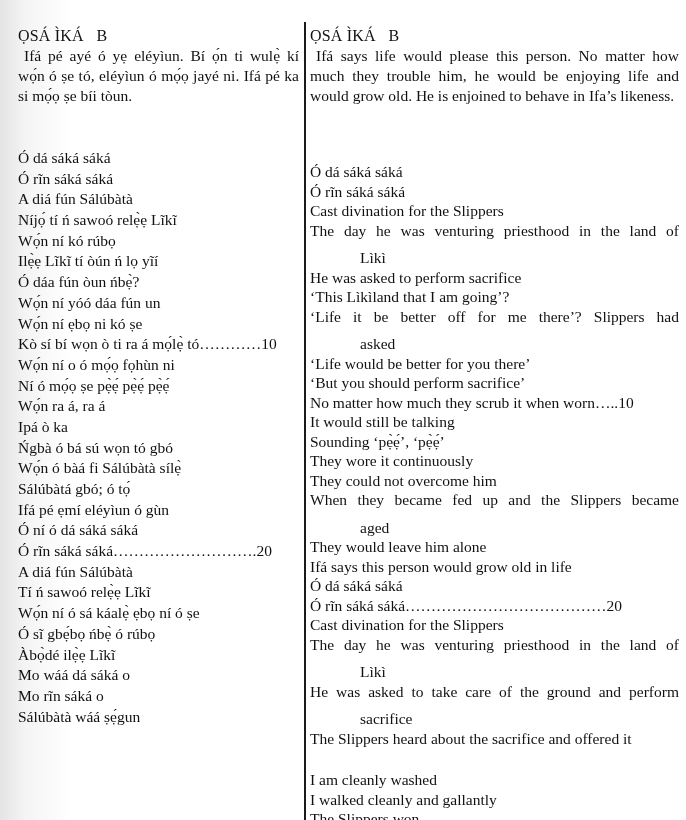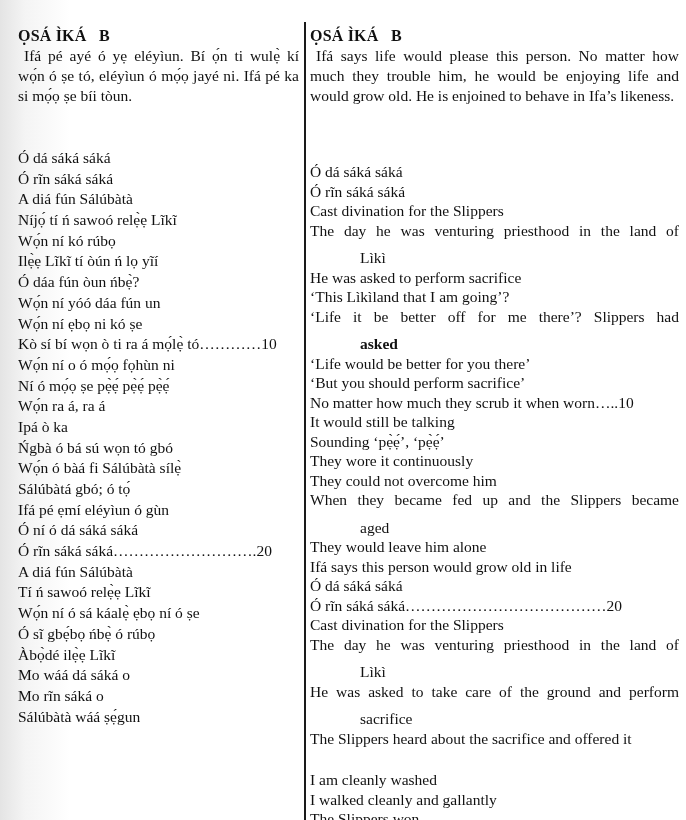--- a/index.html
+++ b/index.html
@@ -34,21 +34,21 @@
   }
   .col-left {
     left: 18px;
     width: 281px;
   }
   .col-right {
     left: 310px;
     width: 369px;
   }
   .heading {
-    font-weight: bold;
+    font-weight: normal;
     font-size: 16px;
     line-height: 20px;
     letter-spacing: 0.2px;
     white-space: pre;
   }
   .summary {
     font-size: 15.5px;
     line-height: 20px;
     text-align: justify;
     text-indent: 6px;
@@ -148,21 +148,21 @@
         <li style="text-indent: 0px; padding-left: 0px;">Ó rĩn sáká sáká</li>
         <li style="text-indent: 0px; padding-left: 0px;">Cast divination for the Slippers</li>
         <li class="wrap" style="text-indent: 0px; padding-left: 0px;">
           <span class="first">The day he was venturing priesthood in the land of</span>
           <span class="rest" style="padding-left: 50px; text-indent: 0px;">Lìkì</span>
         </li>
         <li style="text-indent: 0px; padding-left: 0px;">He was asked to perform sacrifice</li>
         <li style="text-indent: 0px; padding-left: 0px;">‘This Lìkìland that I am going’?</li>
         <li class="wrap" style="text-indent: 0px; padding-left: 0px;">
           <span class="first">‘Life it be better off for me there’? Slippers had</span>
-          <span class="rest" style="padding-left: 50px; text-indent: 0px; font-weight: bold;">asked</span>
+          <span class="rest" style="padding-left: 50px; text-indent: 0px;">asked</span>
         </li>
         <li style="text-indent: 0px; padding-left: 0px;">‘Life would be better for you there’</li>
         <li style="text-indent: 0px; padding-left: 0px;">‘But you should perform sacrifice’</li>
         <li style="text-indent: 0px; padding-left: 0px;">No matter how much they scrub it when worn…..10</li>
         <li style="text-indent: 0px; padding-left: 0px;">It would still be talking</li>
         <li style="text-indent: 0px; padding-left: 0px;">Sounding ‘pẹ̀ẹ́’, ‘pẹ̀ẹ́’</li>
         <li style="text-indent: 0px; padding-left: 0px;">They wore it continuously</li>
         <li style="text-indent: 0px; padding-left: 0px;">They could not overcome him</li>
         <li class="wrap" style="text-indent: 0px; padding-left: 0px;">
           <span class="first">When they became fed up and the Slippers became</span>

